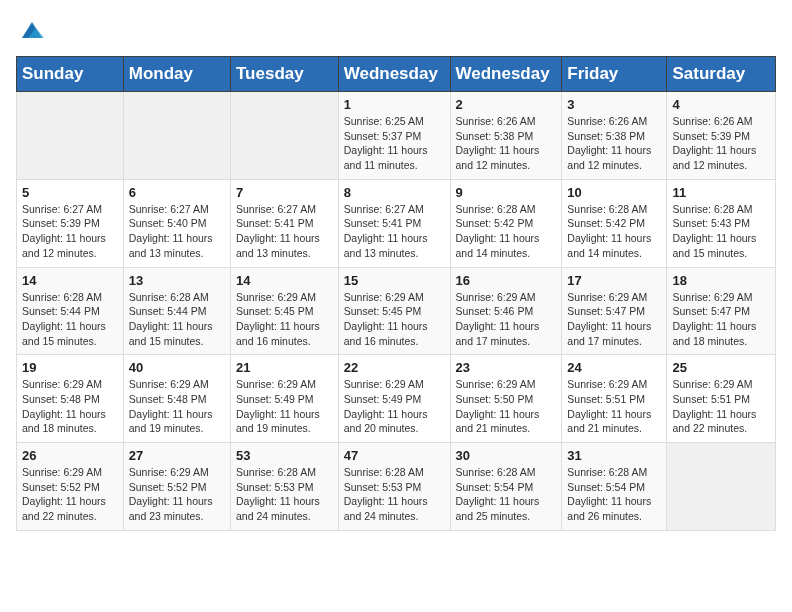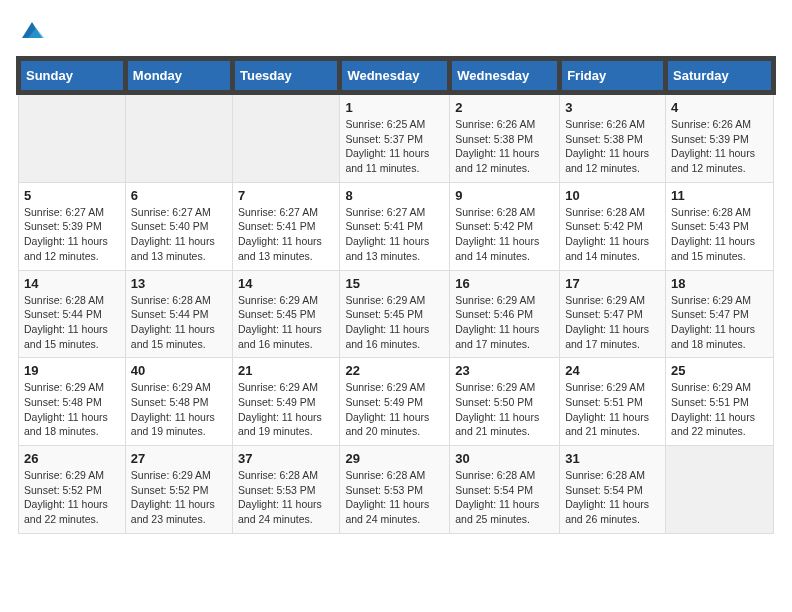--- a/index.html
+++ b/index.html
@@ -49,23 +49,23 @@
       border-collapse: collapse;
       font-size: 11px;
     }
     .calendar thead tr {
       background-color: #2a6db5;
       color: #fff;
     }
     .calendar thead th {
       padding: 7px 5px;
       text-align: left;
-      font-size: 13px;
-      font-weight: bold;
-      border: 5px solid #404040;
+      font-size: 17px;
+      font-weight: bold;
+      border: 1px solid #404040;
     }
     .calendar tbody tr {
       border-bottom: 1px solid #ccc;
     }
     .calendar tbody td {
       vertical-align: top;
       padding: 5px 5px 6px 5px;
       border: 1px solid #ddd;
       min-height: 70px;
       width: 113px;
@@ -237,25 +237,25 @@
       <tr>
         <td>
           <div class="day-number">26</div>
           <div class="day-info">Sunrise: 6:29 AM<br>Sunset: 5:52 PM<br>Daylight: 11 hours and 22 minutes.</div>
         </td>
         <td>
           <div class="day-number">27</div>
           <div class="day-info">Sunrise: 6:29 AM<br>Sunset: 5:52 PM<br>Daylight: 11 hours and 23 minutes.</div>
         </td>
         <td>
-          <div class="day-number">37</div>
+          <div class="day-number">53</div>
           <div class="day-info">Sunrise: 6:28 AM<br>Sunset: 5:53 PM<br>Daylight: 11 hours and 24 minutes.</div>
         </td>
         <td>
-          <div class="day-number">29</div>
+          <div class="day-number">47</div>
           <div class="day-info">Sunrise: 6:28 AM<br>Sunset: 5:53 PM<br>Daylight: 11 hours and 24 minutes.</div>
         </td>
         <td>
           <div class="day-number">30</div>
           <div class="day-info">Sunrise: 6:28 AM<br>Sunset: 5:54 PM<br>Daylight: 11 hours and 25 minutes.</div>
         </td>
         <td>
           <div class="day-number">31</div>
           <div class="day-info">Sunrise: 6:28 AM<br>Sunset: 5:54 PM<br>Daylight: 11 hours and 26 minutes.</div>
         </td>

